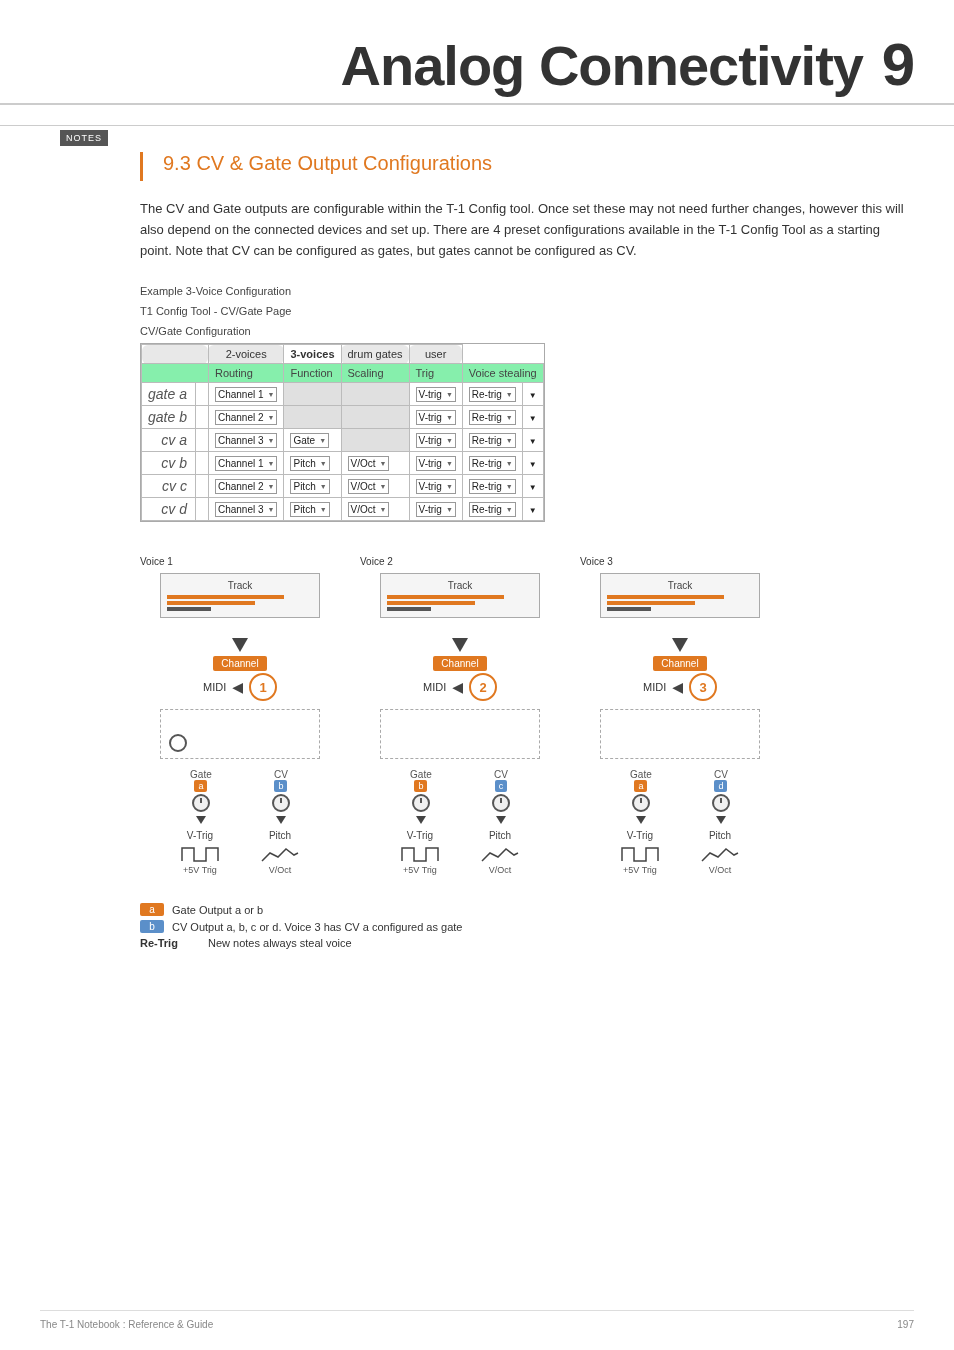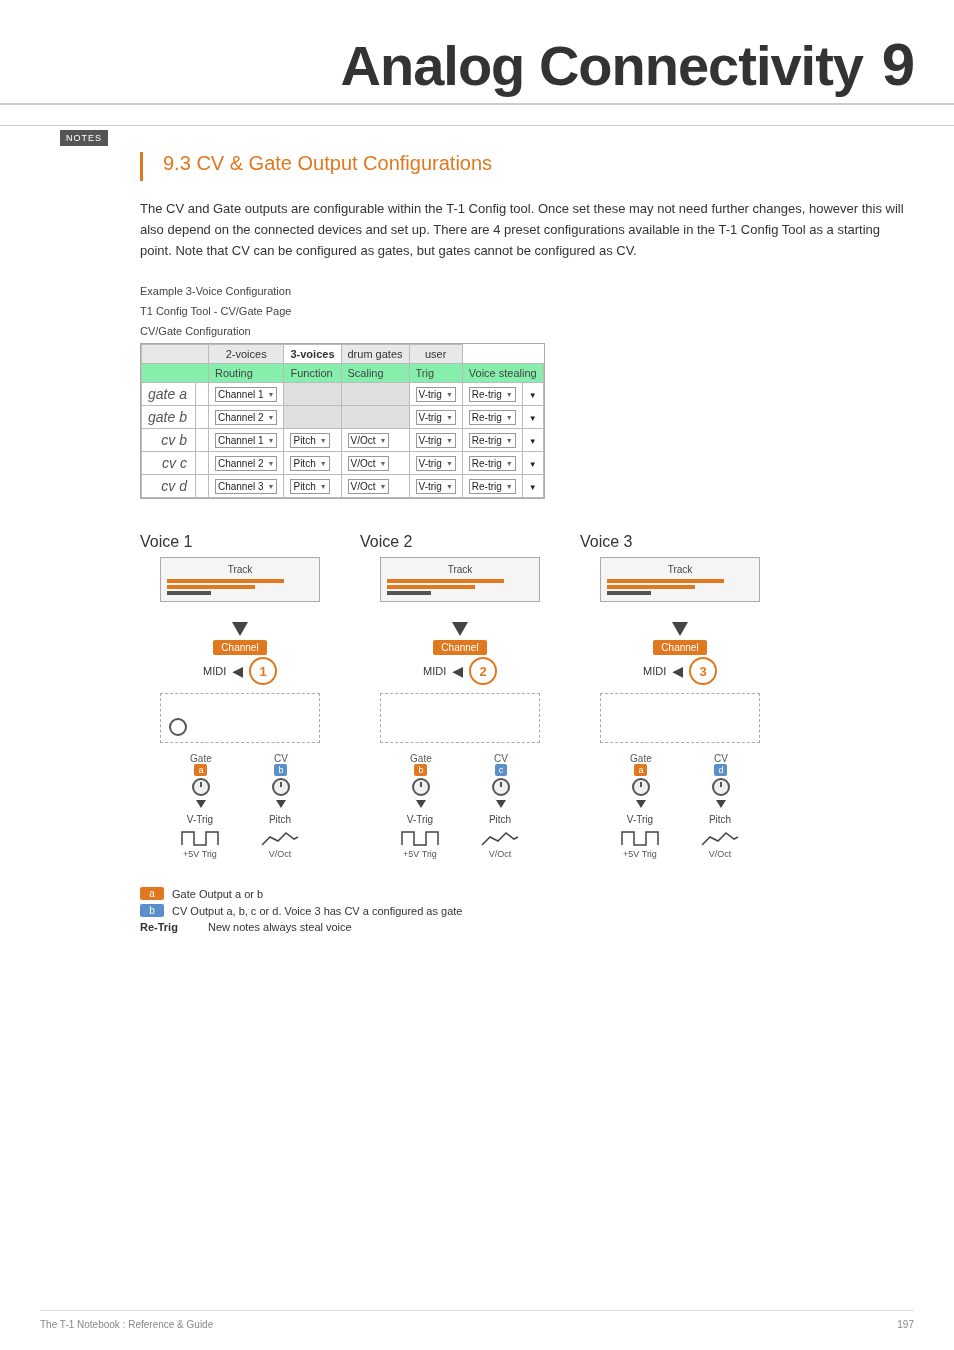--- a/index.html
+++ b/index.html
@@ -99,20 +99,21 @@
     .cv-table td, .cv-table th {
       border: 1px solid #bbb;
       padding: 3px 6px;
       white-space: nowrap;
     }
     .cv-table .tab-row td {
       background: #e8e8e8;
       text-align: center;
       font-size: 11px;
       color: #333;
+      border-radius: 6px;
     }
     .cv-table .header-row td {
       background: #86efac;
       font-weight: normal;
       font-size: 11px;
       color: #444;
     }
     .cv-table .row-label {
       font-size: 14px;
       color: #555;
@@ -152,21 +153,21 @@
       gap: 20px;
       justify-content: flex-start;
     }
     .voice-block {
       display: flex;
       flex-direction: column;
       align-items: center;
       width: 200px;
     }
     .voice-title {
-      font-size: 16px;
+      font-size: 10px;
       color: #333;
       margin-bottom: 6px;
       align-self: flex-start;
     }
 
     
     .track-box {
       width: 160px;
       border: 1px solid #aaa;
       background: #f5f5f5;
@@ -423,20 +424,38 @@
             </td>
             <td><span style="font-size:8px;">▼</span></td>
           </tr>
           <tr>
             <td class="row-label">gate b</td>
             <td></td>
             <td>
               <span class="fake-select">Channel 2</span>
             </td>
             <td class="spanning-col"></td>
+            <td class="spanning-col"></td>
+            <td>
+              <span class="fake-select">V-trig</span>
+            </td>
+            <td>
+              <span class="fake-select">Re-trig</span>
+            </td>
+            <td><span style="font-size:8px;">▼</span></td>
+          </tr>
+          <tr>
+            <td class="row-label">cv a</td>
+            <td></td>
+            <td>
+              <span class="fake-select">Channel 3</span>
+            </td>
+            <td>
+              <span class="fake-select">Gate</span>
+            </td>
             <td class="spanning-col"></td>
             <td>
               <span class="fake-select">V-trig</span>
             </td>
             <td>
               <span class="fake-select">Re-trig</span>
             </td>
             <td><span style="font-size:8px;">▼</span></td>
           </tr>
           <tr>

